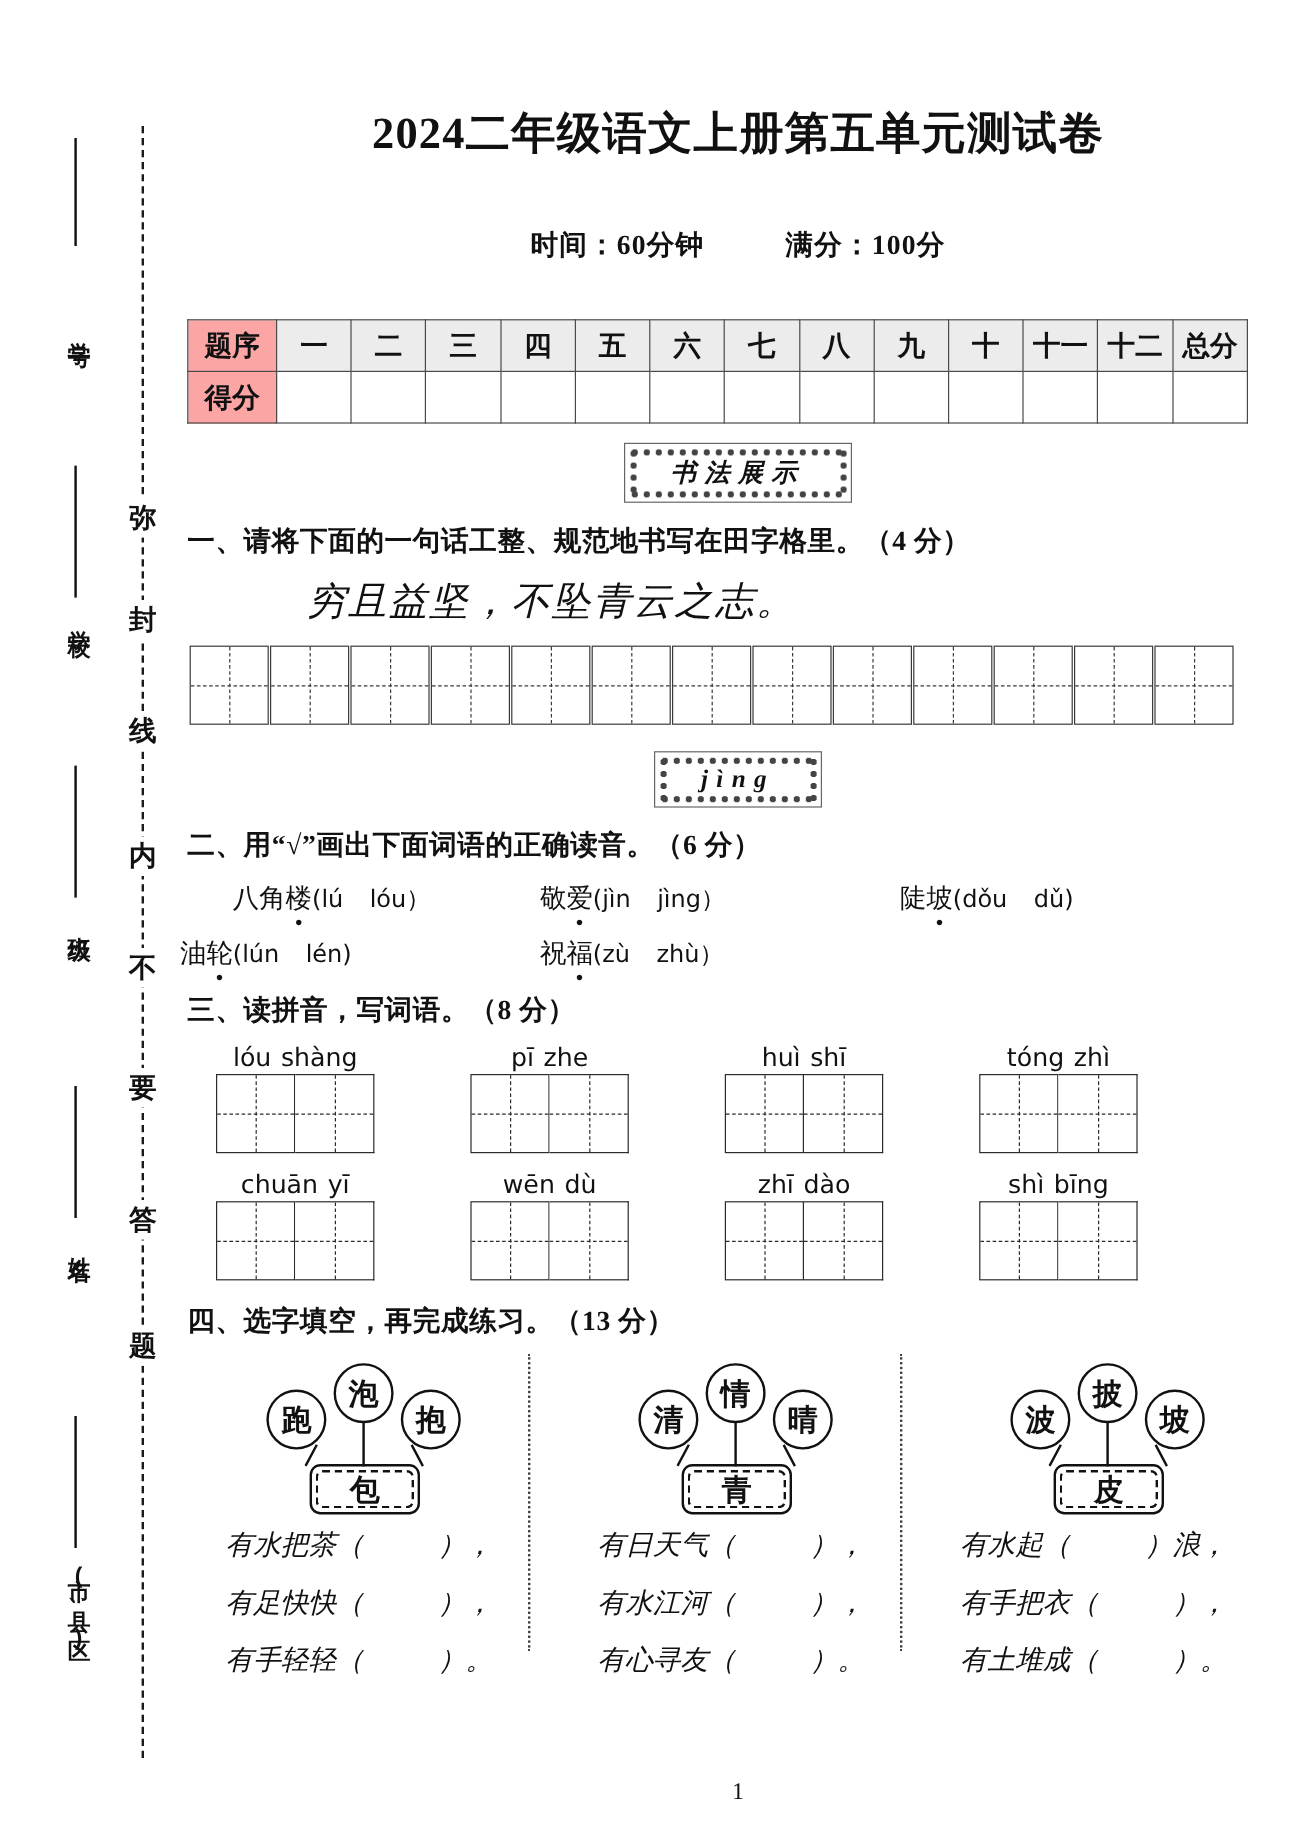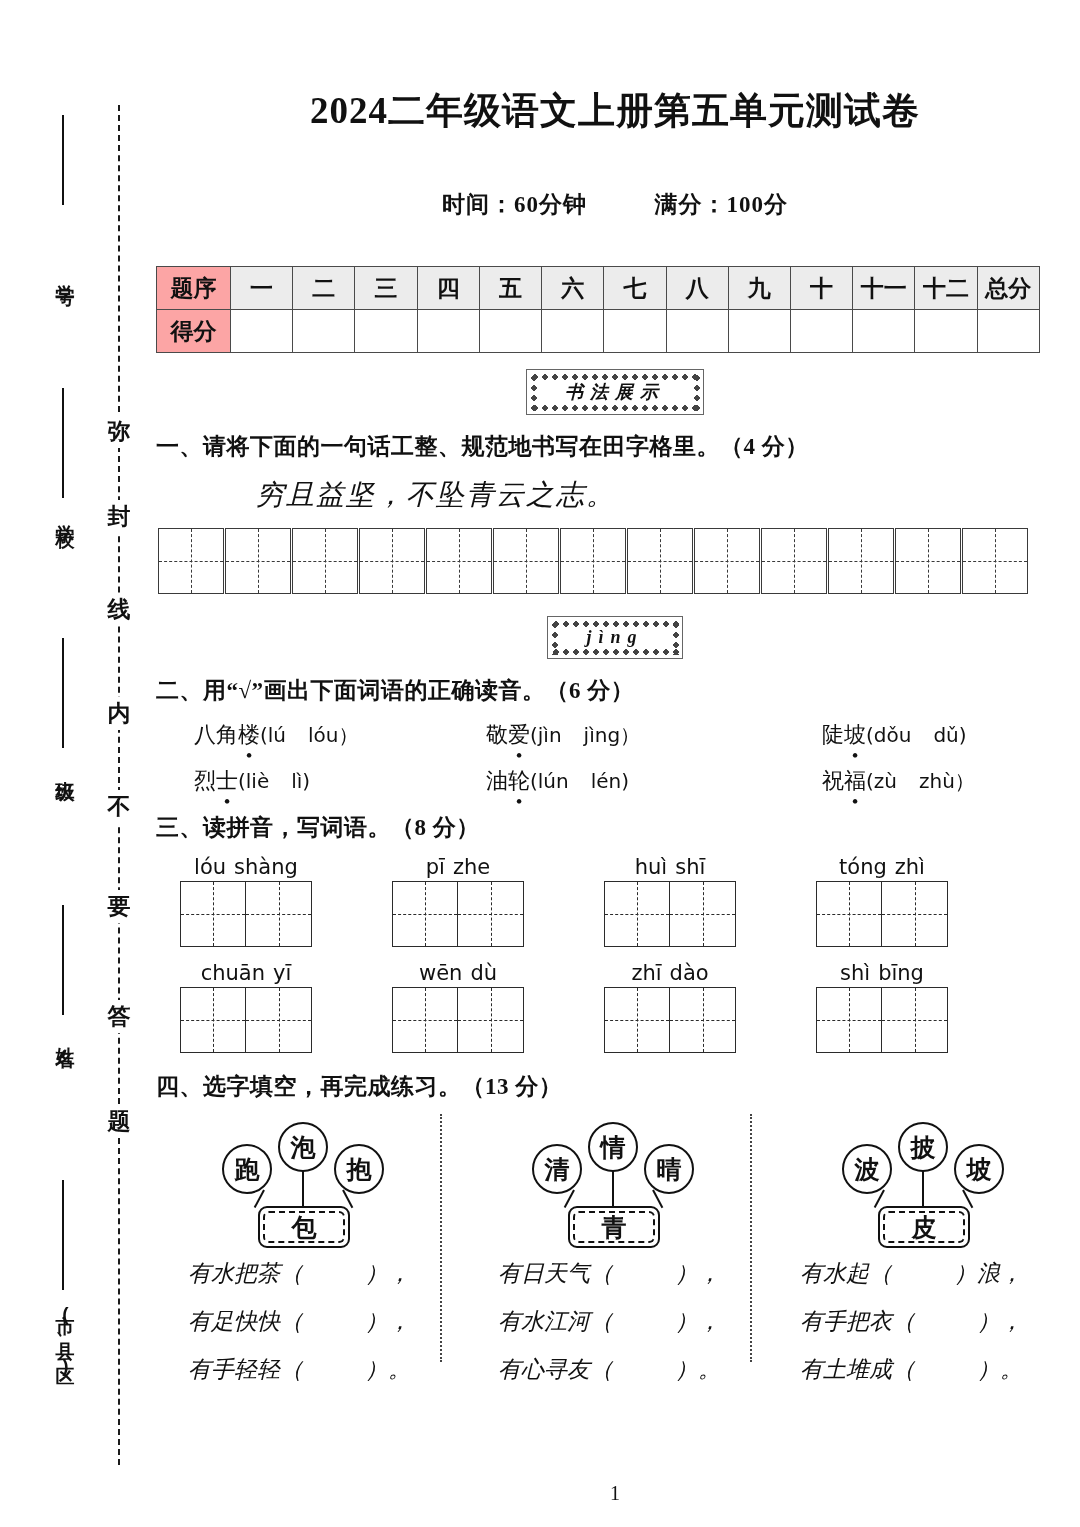--- a/index.html
+++ b/index.html
@@ -79,32 +79,32 @@
   .badge::after { bottom:2px; }
   .badge .sideL, .badge .sideR {
     position:absolute; top:3px; bottom:3px; width:9px;
     background-image:
       radial-gradient(circle at 5px 5px, #444 2.6px, transparent 2.9px);
     background-size:10px 10px; background-repeat:repeat-y;
   }
   .badge .sideL { left:2px; }
   .badge .sideR { right:2px; }
   .badge .txt {
-    font-size:18px; font-weight:700; letter-spacing:7px;
+    font-size:21px; font-weight:700; letter-spacing:7px;
     font-family:"Liberation Serif", serif; font-style:italic;
     padding:2px 8px; white-space:nowrap;text-align:right;
   }
 
   .q-head {
     font-size:23px; font-weight:700; margin:16px 0 0 6px;
     letter-spacing:0.5px;
   }
 
   .calli-sentence {
-    font-size:28px; margin:14px 0 0 106px;
+    font-size:32px; margin:14px 0 0 106px;
     font-family:"Liberation Serif", serif; font-style:italic;
     letter-spacing:2px;
   }
 
   
   .tzg-row { display:flex; margin:14px 0 0 8px; }
   .tzg {
     width:66px; height:66px; border:1.6px solid #3a3a3a;
     position:relative; margin-right:1px; background:#fff;
   }
@@ -112,21 +112,21 @@
     content:""; position:absolute; left:50%; top:0; bottom:0;
     border-left:1.4px dashed #3a3a3a;
   }
   .tzg::after {
     content:""; position:absolute; top:50%; left:0; right:0;
     border-top:1.4px dashed #3a3a3a;
   }
 
   
   .pick-grid { margin:14px 0 0 0; }
-  .pick-row { display:flex; margin-bottom:16px;gap:36px; }
+  .pick-row { display:flex; margin-bottom:16px; }
   .pick-item {
     font-size:22px; position:relative; white-space:nowrap;
     font-family:"Liberation Serif", serif;
   }
   .pick-item .dotchar { position:relative; }
   .pick-item .dotchar::after {
     content:"•"; position:absolute; left:50%; transform:translateX(-50%);
     bottom:-18px; font-size:19px; line-height:1;
   }
   .pick-item .py { font-family:"DejaVu Sans", sans-serif; font-size:20px; }
@@ -326,23 +326,20 @@
         <span>八角</span><span class="dotchar">楼</span><span class="py">(</span><span class="py">lú</span><span class="sp"></span><span class="py">lóu</span><span class="py">）</span>
       </div>
       <div class="pick-item" style="width:300px;">
         <span>敬</span><span class="dotchar">爱</span><span class="py">(</span><span class="py">jìn</span><span class="sp"></span><span class="py">jìng</span><span class="py">）</span>
       </div>
       <div class="pick-item">
         <span>陡</span><span class="dotchar">坡</span><span class="py">(</span><span class="py">dǒu</span><span class="sp"></span><span class="py">dǔ</span><span class="py">)</span>
       </div>
     </div>
     <div class="pick-row">
-      <div class="pick-item" style="width:300px; padding-left:44px;">
-        <span>烈</span><span class="dotchar">士</span><span class="py">(</span><span class="py">liè</span><span class="sp"></span><span class="py">lì</span><span class="py">)</span>
-      </div>
       <div class="pick-item" style="width:300px;">
         <span>油</span><span class="dotchar">轮</span><span class="py">(</span><span class="py">lún</span><span class="sp"></span><span class="py">lén</span><span class="py">)</span>
       </div>
       <div class="pick-item">
         <span>祝</span><span class="dotchar">福</span><span class="py">(</span><span class="py">zù</span><span class="sp"></span><span class="py">zhù</span><span class="py">）</span>
       </div>
     </div>
   </div>
 
   <div class="q-head" style="margin-top:8px;">三、读拼音，写词语。（8 分）</div>

